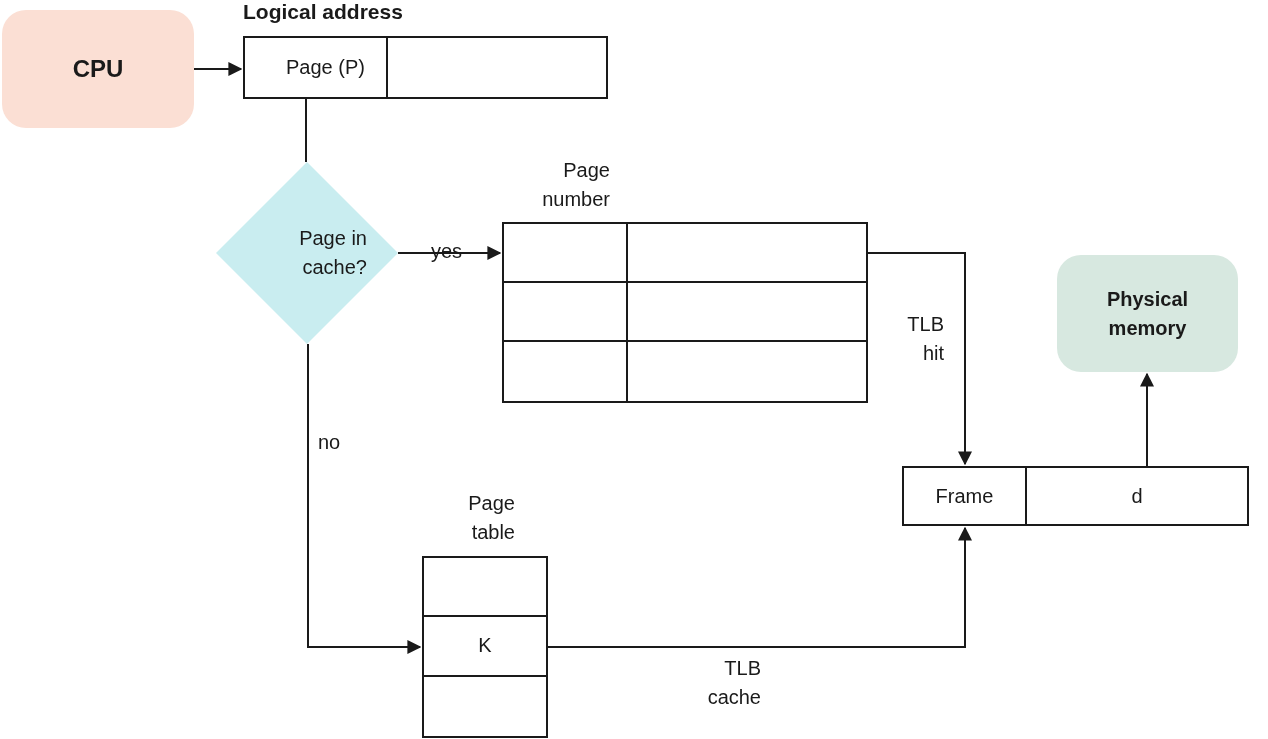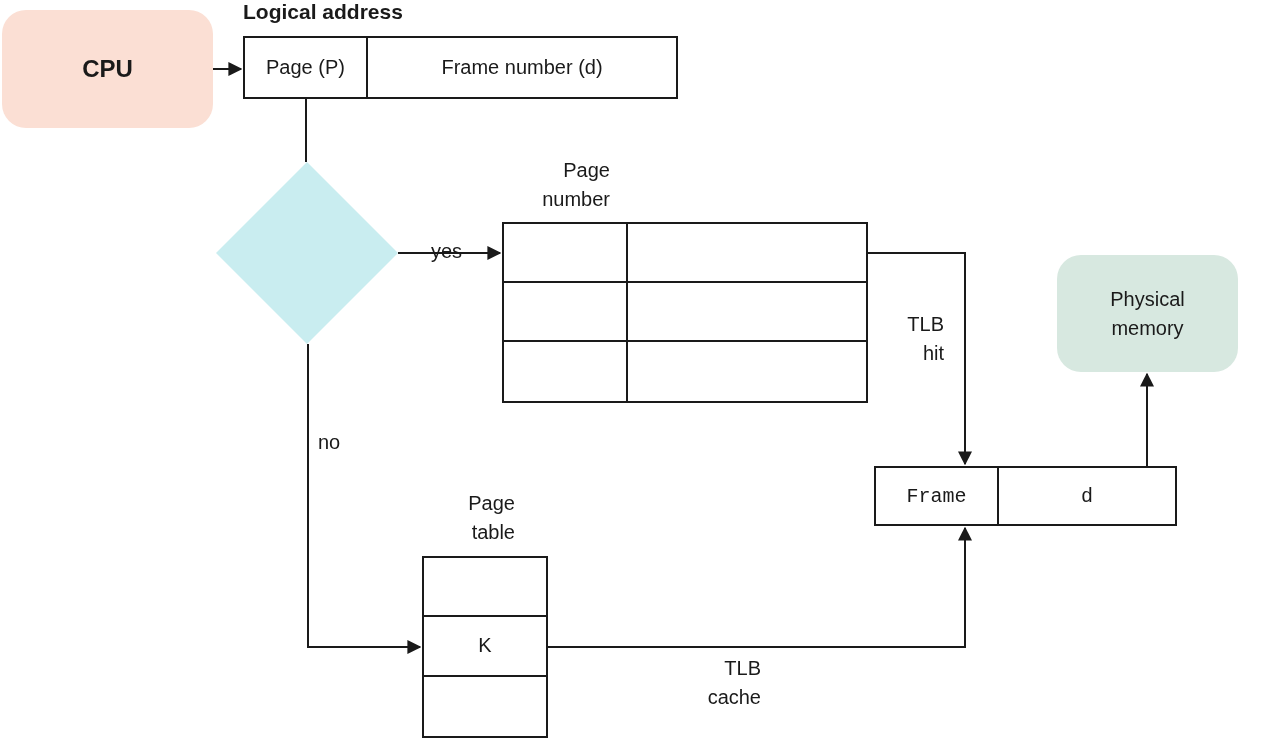--- a/index.html
+++ b/index.html
@@ -26,43 +26,43 @@
   .label {
     position: absolute; z-index: 3;
     font-size: 20px; line-height: 29px;
     text-align: right; white-space: normal;
   }
   .rounded-box {
     display: flex; align-items: center; justify-content: center;
     border-radius: 24px; text-align: center;
   }
   .cpu-box {
-    left: 2px; top: 10px; width: 211px; height: 118px;
+    left: 2px; top: 10px; width: 192px; height: 118px;
     font-size: 24px; font-weight: bold;
   }
   .memory-box {
     left: 1057px; top: 255px; width: 181px; height: 117px;
-    font-size: 20px; font-weight: normal; line-height: 29px;
+    font-size: 20px; font-weight: bold; line-height: 29px;
   }
   .memory-box span { display: inline-block; width: 110px; }
   .logical-title {
     left: 243px; top: 0px; width: 200px;
     font-size: 21px; font-weight: bold; text-align: left; line-height: 24px;
   }
   .hcells {
     display: flex; border: 2px solid #1a1a1a; background: #ffffff;
   }
   .hcells .cell {
     display: flex; align-items: center; justify-content: center;
     font-size: 20px; box-sizing: border-box;
   }
-  .logical-table { left: 243px; top: 36px; width: 435px; height: 63px; }
+  .logical-table { left: 243px; top: 36px; width: 365px; height: 63px; padding-left: 20px; }
   .logical-table .cell-page { width: 123px; border-right: 2px solid #1a1a1a; }
   .logical-table .cell-frame { flex: 1; }
-  .phys-addr-box { left: 874px; top: 466px; width: 303px; height: 60px; font-family: Liberation Mono, monospace; }
+  .phys-addr-box { left: 902px; top: 466px; width: 347px; height: 60px; }
   .phys-addr-box .cell-frame { width: 123px; border-right: 2px solid #1a1a1a; }
   .phys-addr-box .cell-d { flex: 1; }
   .tlb-table {
     left: 502px; top: 222px; width: 366px; height: 181px;
     display: grid; grid-template-columns: 124px 1fr;
     grid-template-rows: 1fr 1fr 1fr;
     border: 2px solid #1a1a1a; background: #ffffff;
   }
   .tlb-table .tcell { box-sizing: border-box; }
   .tlb-table .col1 { border-right: 2px solid #1a1a1a; }
@@ -113,23 +113,23 @@
   </svg>
 
   <div class="node rounded-box cpu-box" style="background-color: rgb(251, 223, 212);">
     <span>CPU</span>
   </div>
 
   <div class="label logical-title">Logical address</div>
 
   <div class="node hcells logical-table">
     <div class="cell cell-page">Page (P)</div>
-    <div class="cell cell-frame">Frame number (d)</div>
   </div>
 
+  <div class="label decision-label">Page in cache?</div>
 
   <div class="label yes-label">yes</div>
 
   <div class="label no-label">no</div>
 
   <div class="label tlb-page-header">Page number</div>
 
 
   <div class="node tlb-table">
     <div class="tcell col1 rmid"></div>

